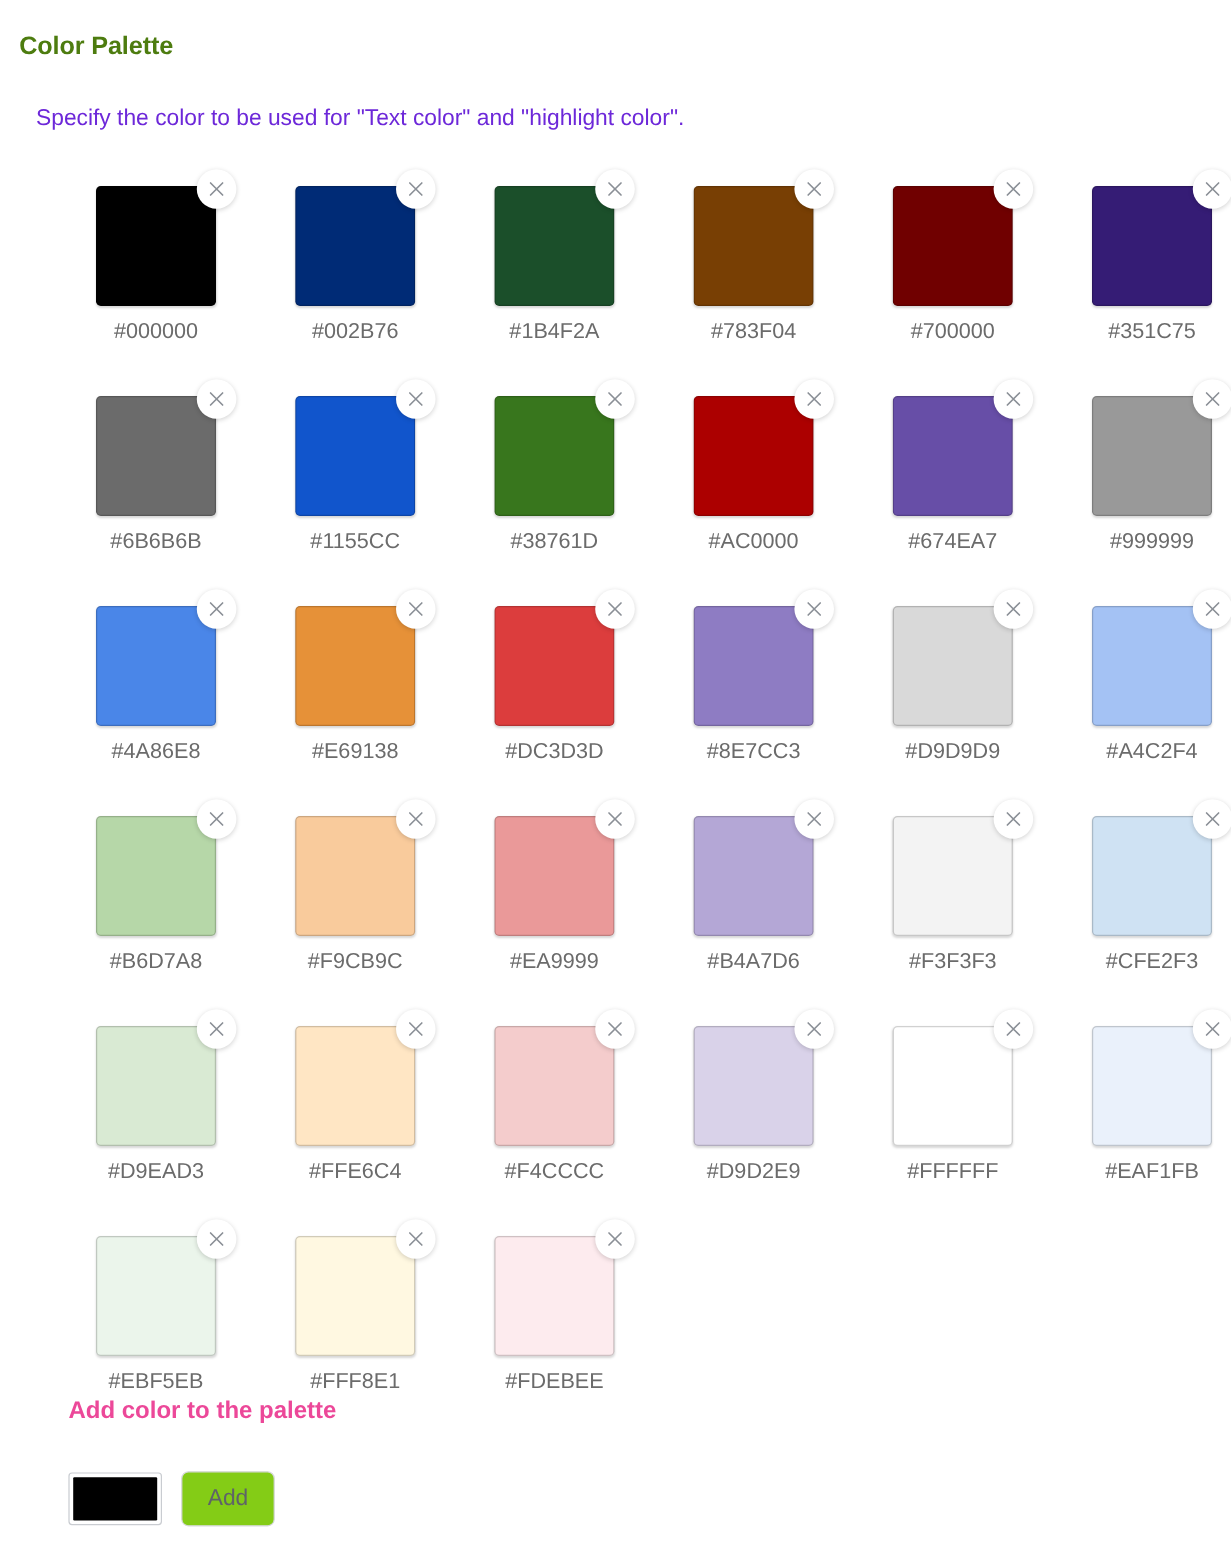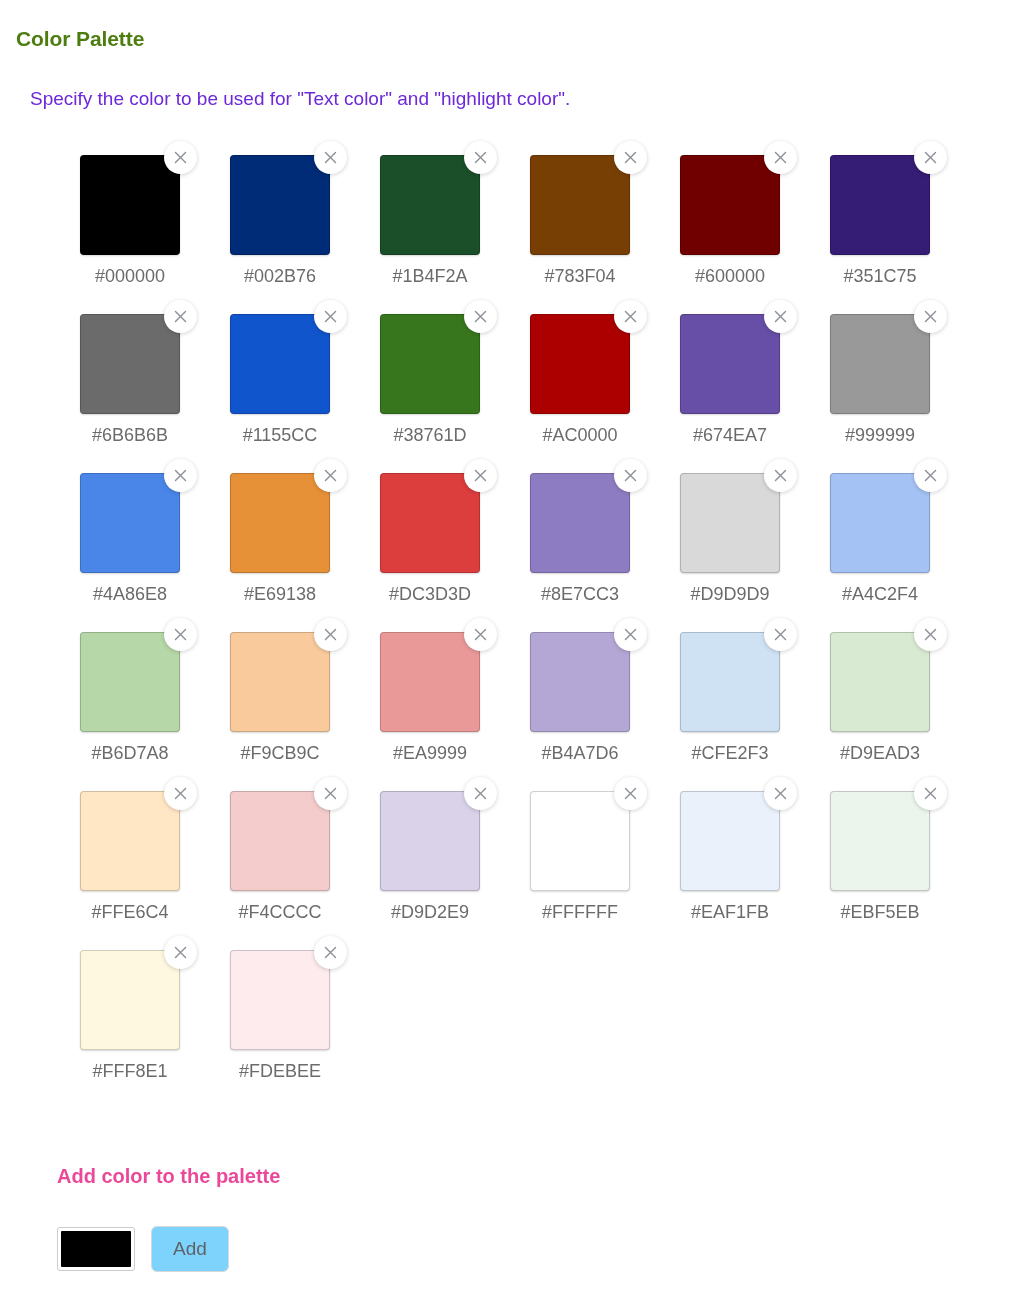--- a/index.html
+++ b/index.html
@@ -48,20 +48,21 @@
   .palette-grid {
     position: absolute;
     left: 80px;
     top: 155px;
     width: 876px;
     display: grid;
     grid-template-columns: repeat(6, 150px);
     grid-auto-rows: 159px;
     column-gap: 0px;
     row-gap: 0px;
+    gap: 16px;
   }
 
   .swatch-cell {
     position: relative;
     width: 150px;
     height: 159px;
   }
 
   .swatch-box {
     position: absolute;
@@ -143,21 +144,21 @@
   .color-input-inner {
     width: 100%;
     height: 100%;
     border-radius: 1px;
   }
 
   .add-button {
     height: 46px;
     min-width: 78px;
     padding: 0 18px;
-    background: #7dd3fc;
+    background: #84cc16;
     border: 1px solid #d6d8db;
     border-radius: 6px;
     font-family: "Liberation Sans", sans-serif;
     font-size: 19px;
     color: #5f6368;
     cursor: pointer;
     line-height: 44px;
   }
 </style>
 </head>
@@ -206,21 +207,21 @@
         </button>
         <div class="swatch-label">#783F04</div>
       </div>
       <div class="swatch-cell">
         <div class="swatch-box" style="background: rgb(112, 0, 0);"></div>
         <button class="swatch-remove">
           <svg viewBox="0 0 14 14">
             <path d="M1.6 1.6 L12.4 12.4 M12.4 1.6 L1.6 12.4" stroke="#8a8f96" stroke-width="1.5" stroke-linecap="round" fill="none"></path>
           </svg>
         </button>
-        <div class="swatch-label">#600000</div>
+        <div class="swatch-label">#700000</div>
       </div>
       <div class="swatch-cell">
         <div class="swatch-box" style="background: rgb(53, 28, 117);"></div>
         <button class="swatch-remove">
           <svg viewBox="0 0 14 14">
             <path d="M1.6 1.6 L12.4 12.4 M12.4 1.6 L1.6 12.4" stroke="#8a8f96" stroke-width="1.5" stroke-linecap="round" fill="none"></path>
           </svg>
         </button>
         <div class="swatch-label">#351C75</div>
       </div>
@@ -360,20 +361,29 @@
         <div class="swatch-label">#EA9999</div>
       </div>
       <div class="swatch-cell">
         <div class="swatch-box" style="background: rgb(180, 167, 214);"></div>
         <button class="swatch-remove">
           <svg viewBox="0 0 14 14">
             <path d="M1.6 1.6 L12.4 12.4 M12.4 1.6 L1.6 12.4" stroke="#8a8f96" stroke-width="1.5" stroke-linecap="round" fill="none"></path>
           </svg>
         </button>
         <div class="swatch-label">#B4A7D6</div>
+      </div>
+      <div class="swatch-cell">
+        <div class="swatch-box" style="background: rgb(243, 243, 243);"></div>
+        <button class="swatch-remove">
+          <svg viewBox="0 0 14 14">
+            <path d="M1.6 1.6 L12.4 12.4 M12.4 1.6 L1.6 12.4" stroke="#8a8f96" stroke-width="1.5" stroke-linecap="round" fill="none"></path>
+          </svg>
+        </button>
+        <div class="swatch-label">#F3F3F3</div>
       </div>
       <div class="swatch-cell">
         <div class="swatch-box" style="background: rgb(207, 226, 243);"></div>
         <button class="swatch-remove">
           <svg viewBox="0 0 14 14">
             <path d="M1.6 1.6 L12.4 12.4 M12.4 1.6 L1.6 12.4" stroke="#8a8f96" stroke-width="1.5" stroke-linecap="round" fill="none"></path>
           </svg>
         </button>
         <div class="swatch-label">#CFE2F3</div>
       </div>

